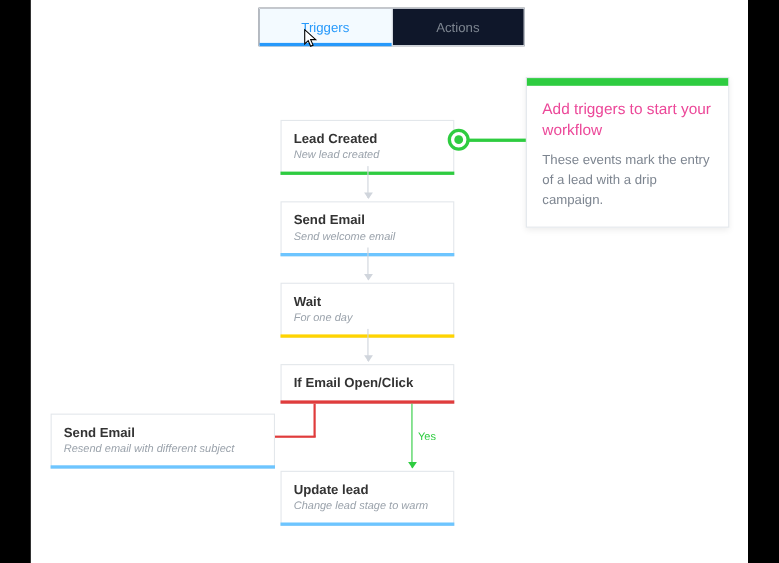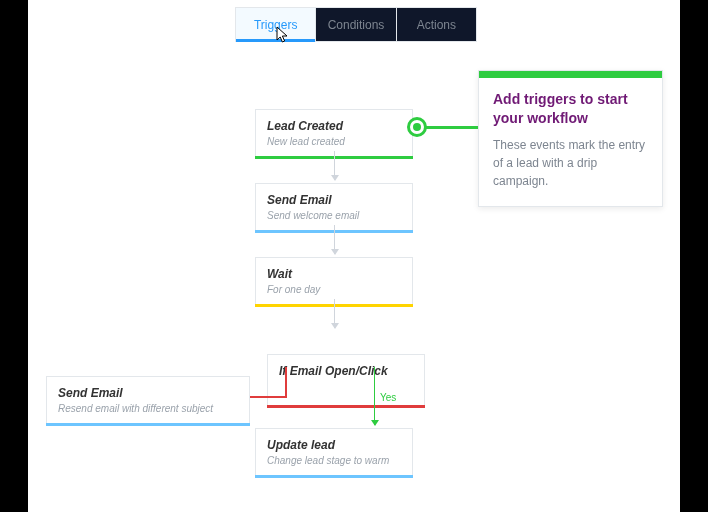--- a/index.html
+++ b/index.html
@@ -55,33 +55,33 @@
   .tip {
     position:absolute;
     left:478px; top:70px;
     width:185px;
     border:1px solid #e3e7eb;
     box-shadow:0 2px 6px rgba(0,0,0,0.08);
     background:#fff;
   }
   .tip-bar { height:7px; background:#2ecc40; }
   .tip-body { padding:12px 14px 16px 14px; }
-  .tip-title { font-size:14px; font-weight:700; color:#701a75; line-height:1.35; margin-bottom:8px; }
+  .tip-title { font-size:14px; font-weight:400; color:#ec4899; line-height:1.35; margin-bottom:8px; }
   .tip-text { font-size:12px; color:#7d8590; line-height:1.5; }
 
   
   .node {
     position:absolute;
     width:158px;
     border:1px solid #e3e7eb;
     background:#fff;
     padding:9px 11px 11px 11px;
   }
   .node.branch { width:204px; }
-  .node-title { font-size:12px; font-weight:600; color:#333; margin-bottom:3px;font-style:italic; }
+  .node-title { font-size:12px; font-weight:600; color:#333; margin-bottom:3px; }
   .node-sub { font-size:10px; color:#9aa2ab;font-style:italic; }
   .node::after {
     content:''; position:absolute; left:-1px; right:-1px; bottom:-1px; height:3px;
   }
   .node.c-green::after  { background:#2ecc40; }
   .node.c-blue::after   { background:#6dc5ff; }
   .node.c-yellow::after { background:#ffd400; }
   .node.c-red::after    { background:#e03c3c; }
 
   
@@ -129,23 +129,20 @@
 <body>
 
 <div class="band-l"></div>
 <div class="band-r"></div>
 
 <div class="tabs">
   <div class="tab active">
     <span>Triggers</span>
   </div>
   <div class="tab">
-    <span>Conditions</span>
-  </div>
-  <div class="tab">
     <span>Actions</span>
   </div>
 </div>
 
 <svg class="cursor-arrow" viewBox="0 0 14 18">
   <path d="M1 1 L1 14 L4.2 11 L6.4 16 L8.6 15 L6.4 10 L11 10 Z" fill="#fff" stroke="#000" stroke-width="1"></path>
 </svg>
 
 <div class="tip">
   <div class="tip-bar"></div>
@@ -172,21 +169,21 @@
 
 <div class="vconn" style="left:334px; top:225px; height:29px;"></div>
 
 <div class="node c-yellow" style="left:255px; top:257px;">
   <div class="node-title">Wait</div>
   <div class="node-sub">For one day</div>
 </div>
 
 <div class="vconn" style="left:334px; top:299px; height:29px;"></div>
 
-<div class="node c-red" style="left:267px; top:331px; padding-bottom:26px;margin-top:23px;">
+<div class="node c-red" style="left:255px; top:331px; padding-bottom:8px;">
   <div class="node-title">If Email Open/Click</div>
 </div>
 
 <div class="vconn green" style="left:374px; top:367px; height:58px;"></div>
 <div class="branch-label yes" style="left:380px; top:392px;">Yes</div>
 
 <div class="redL-v" style="left:285px; top:367px; height:30px;"></div>
 <div class="redL-h" style="left:215px; top:396px; width:72px;"></div>
 <div class="redL-arrow" style="left:208px; top:392px;"></div>
 <div class="branch-label no" style="left:225px; top:402px;">No</div>

